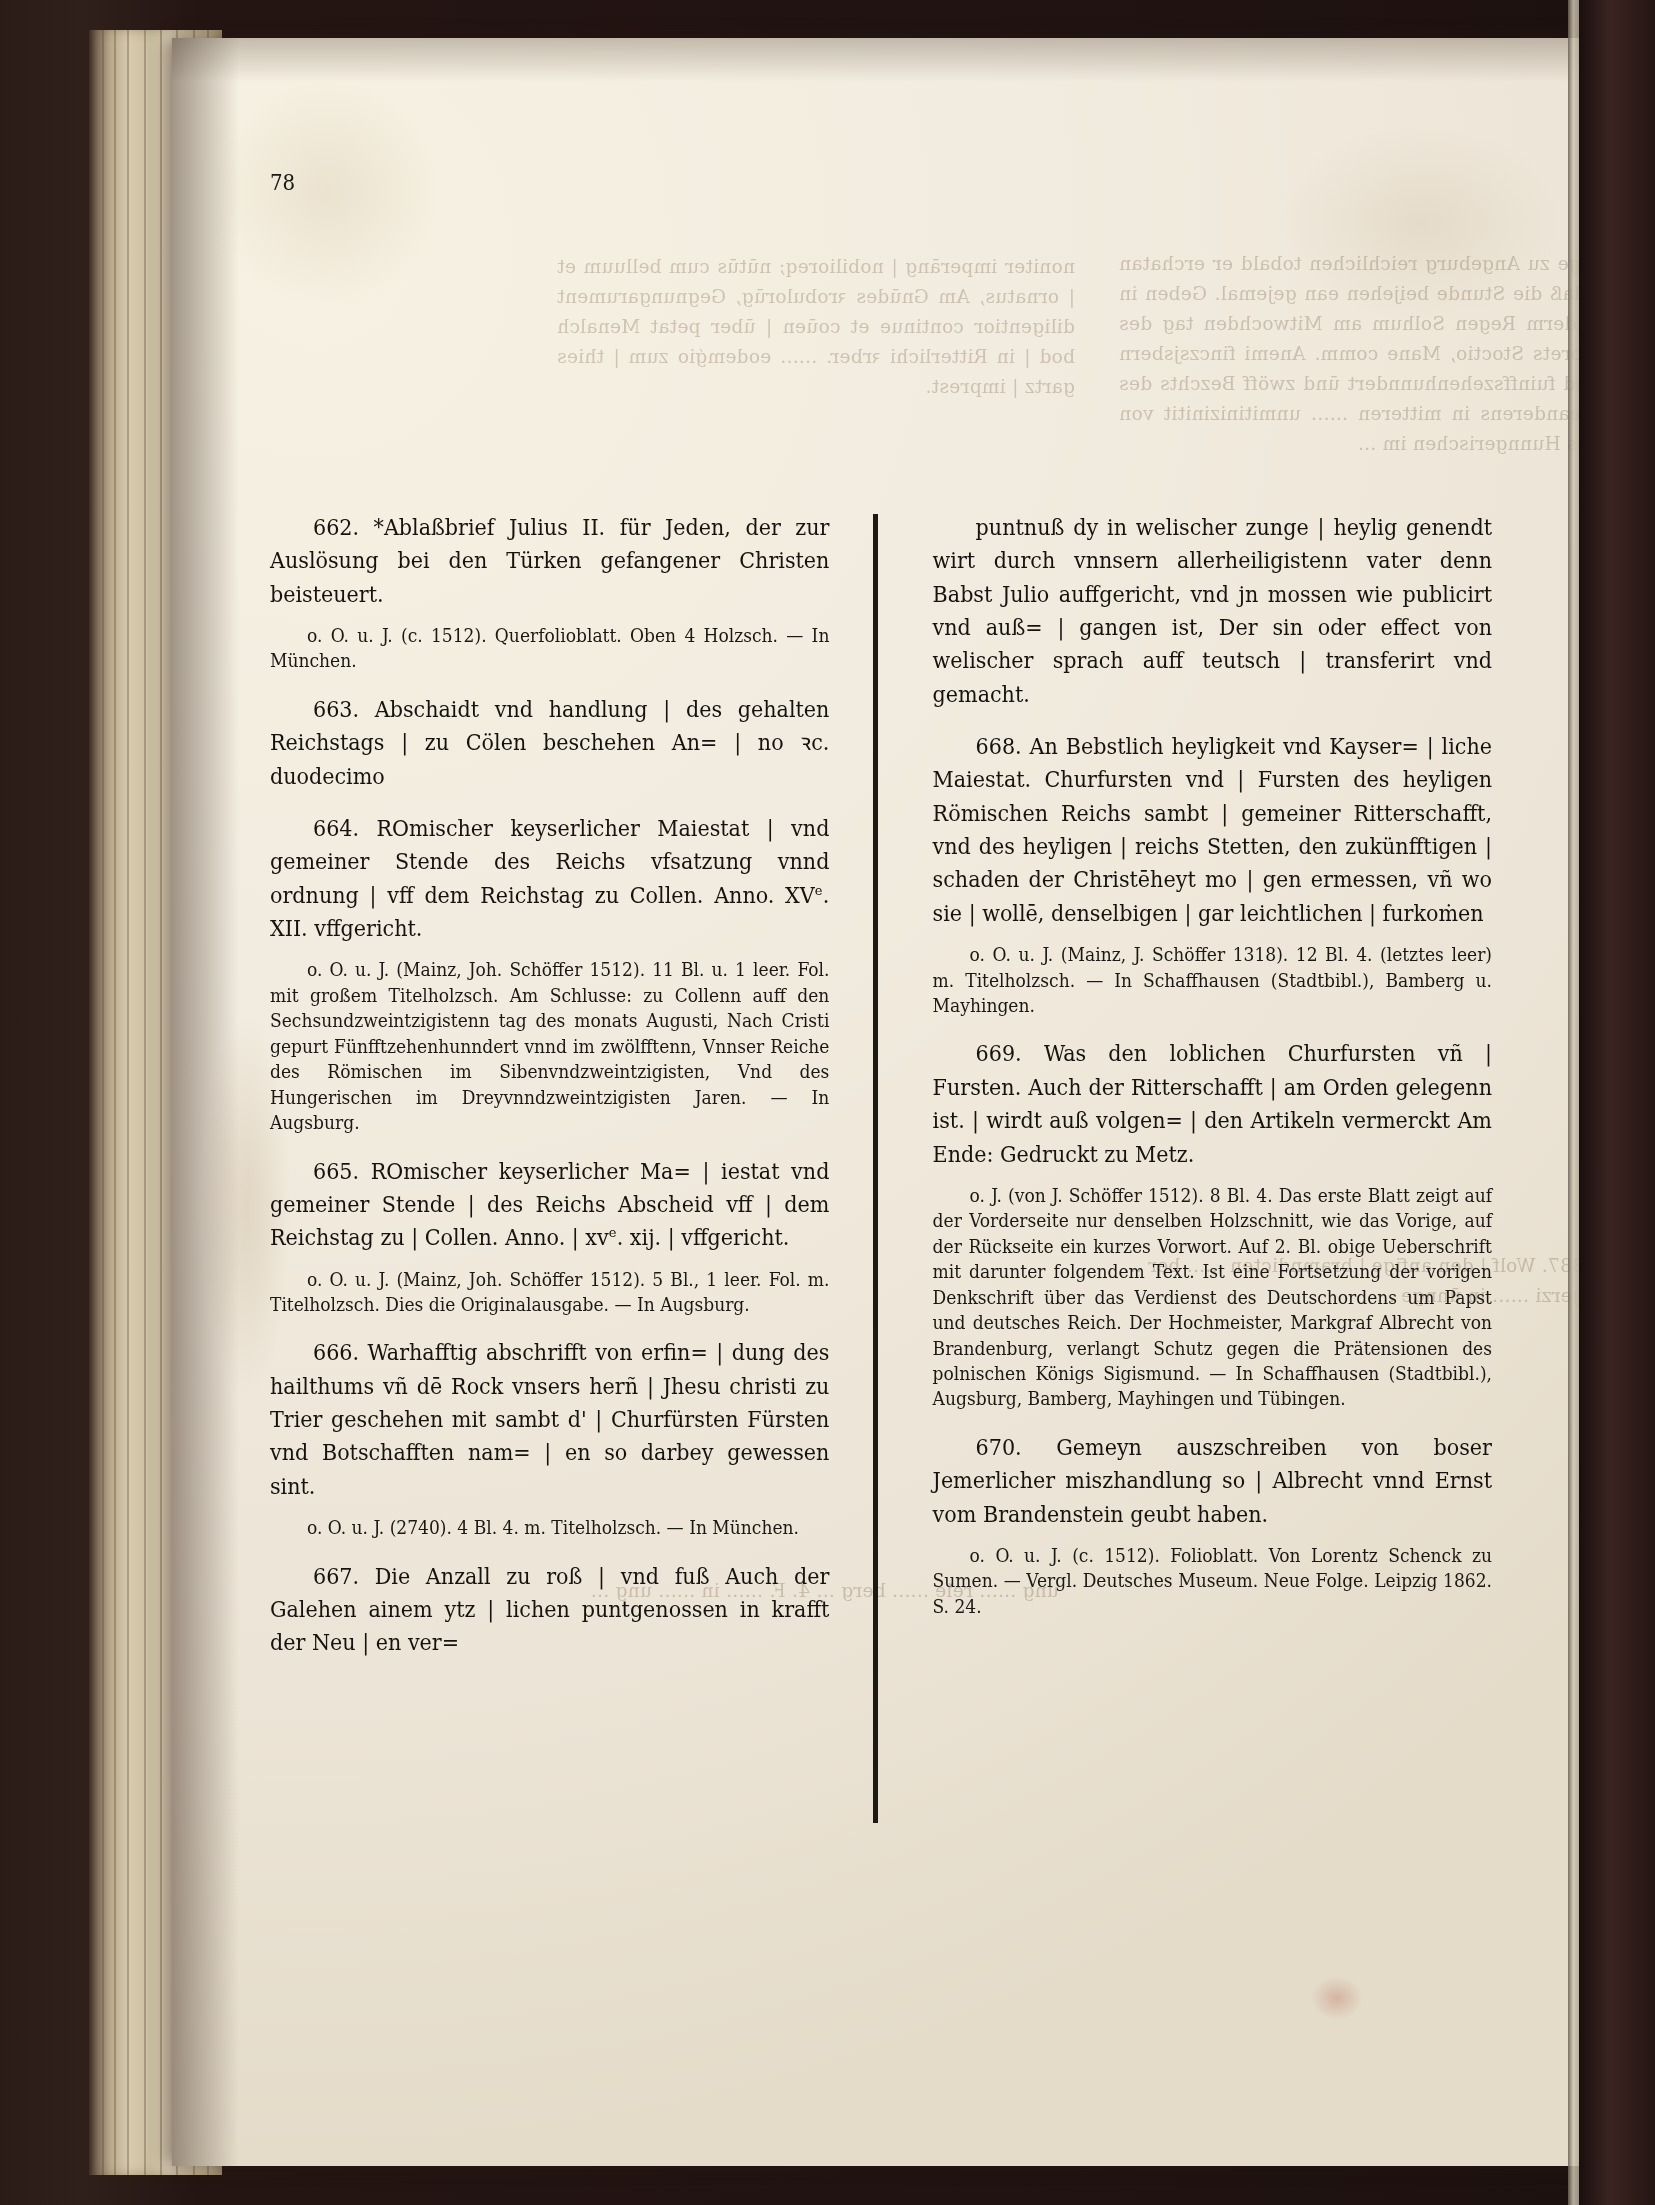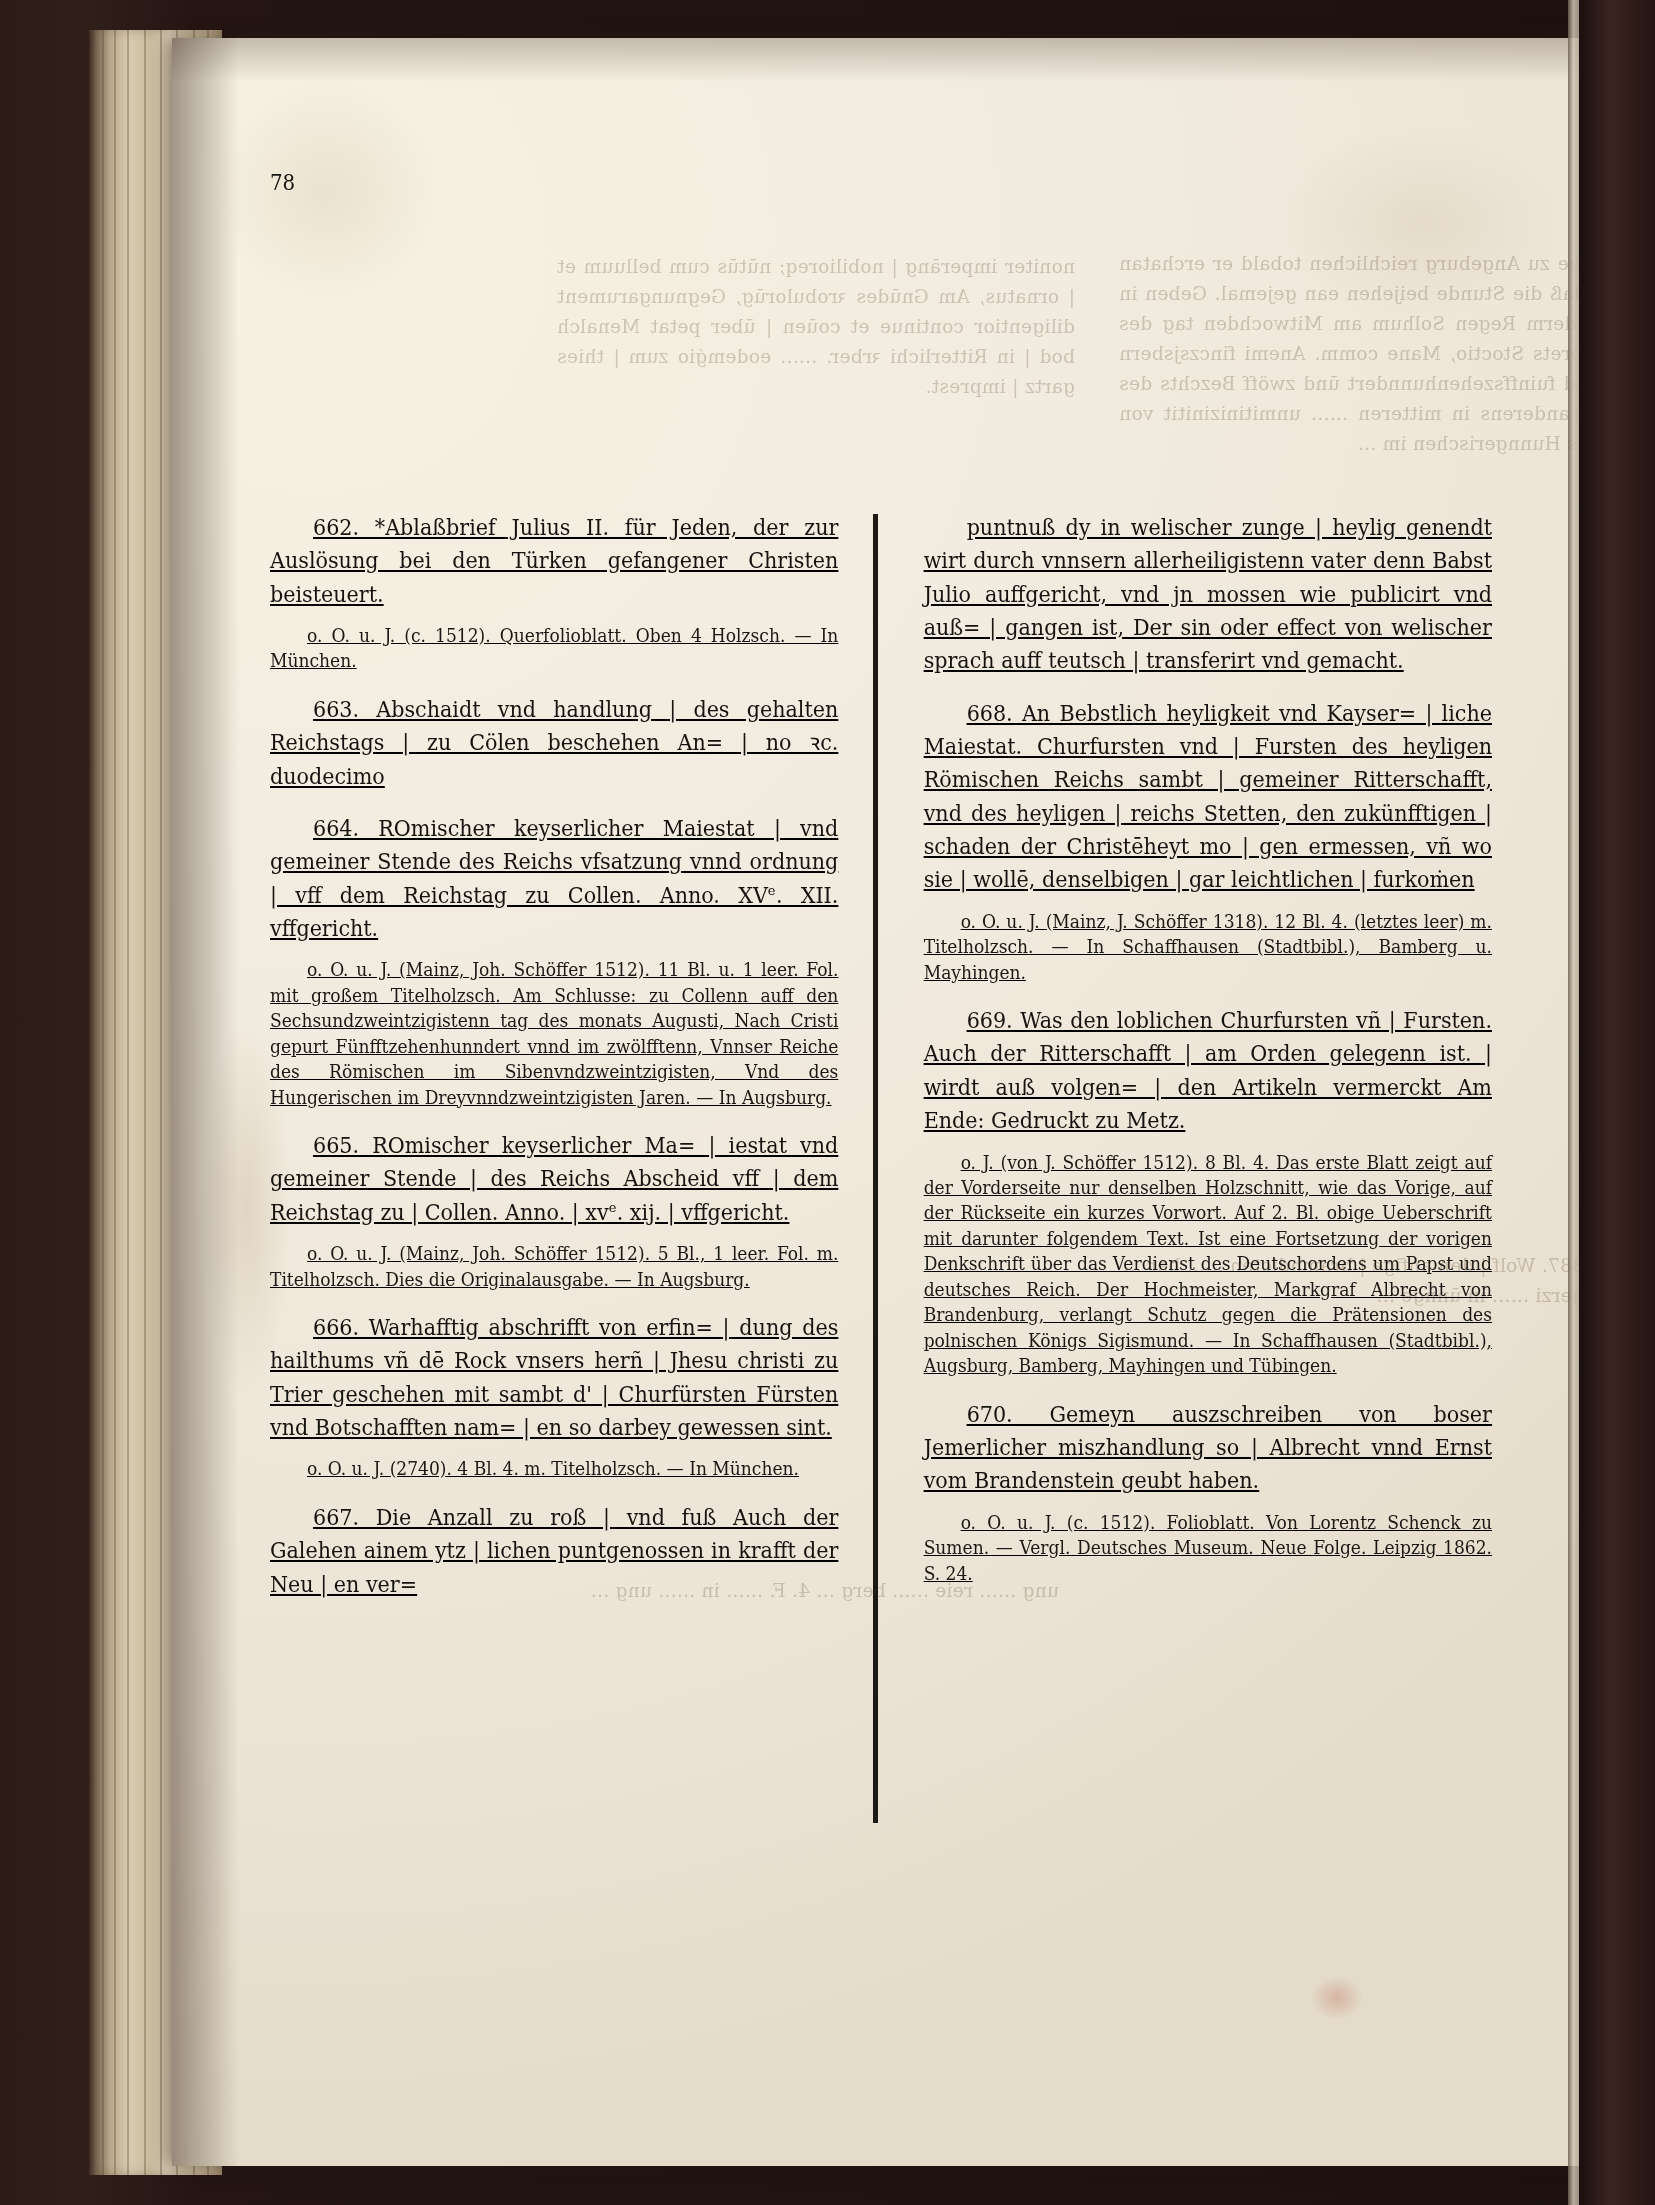--- a/index.html
+++ b/index.html
@@ -128,22 +128,21 @@
     color: #14110f;
   }
 
   .columns {
     position: absolute;
     left: 98px;
     top: 473px;
     width: 1222px;
     height: 1472px;
     display: flex;
-    gap: 8px;
-    text-decoration: underline;
+    gap: 17px;
   }
   .col {
     width: 584px;
     color: #191512;
   }
   .col.left  { padding-right: 27px; }
   .col.right { padding-left: 38px; }
 
   .col-rule {
     width: 4.4px;

